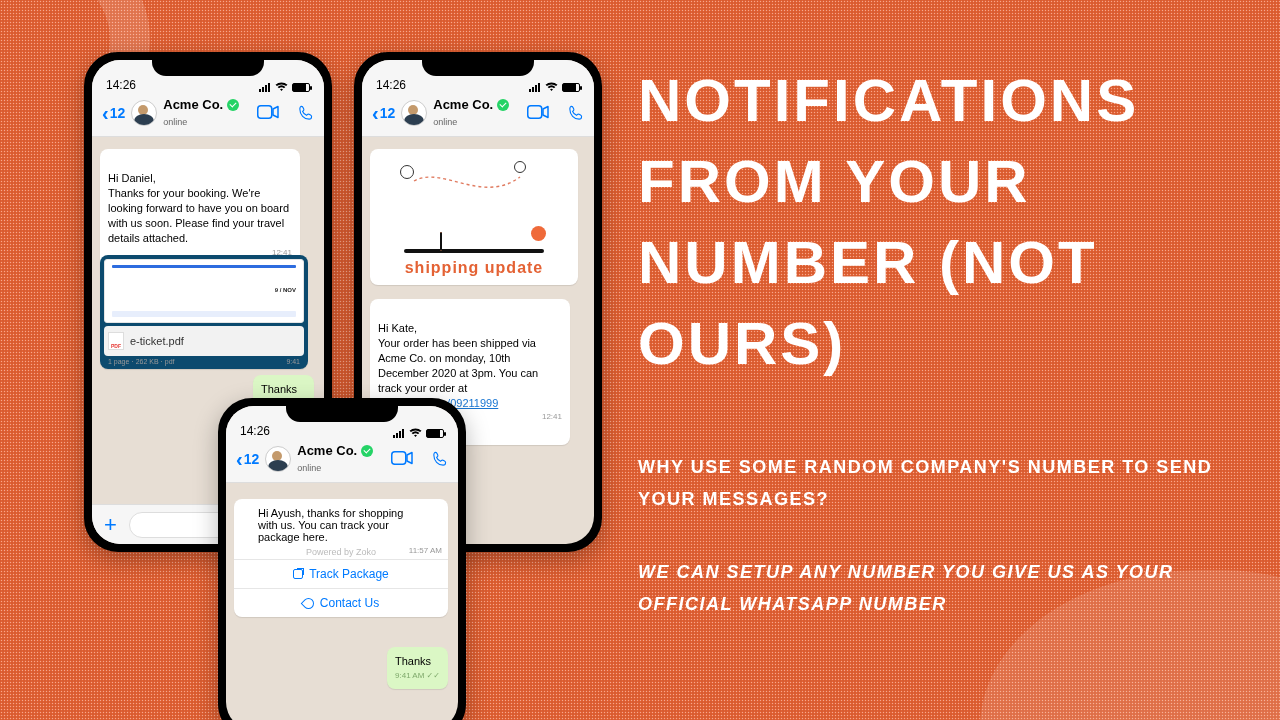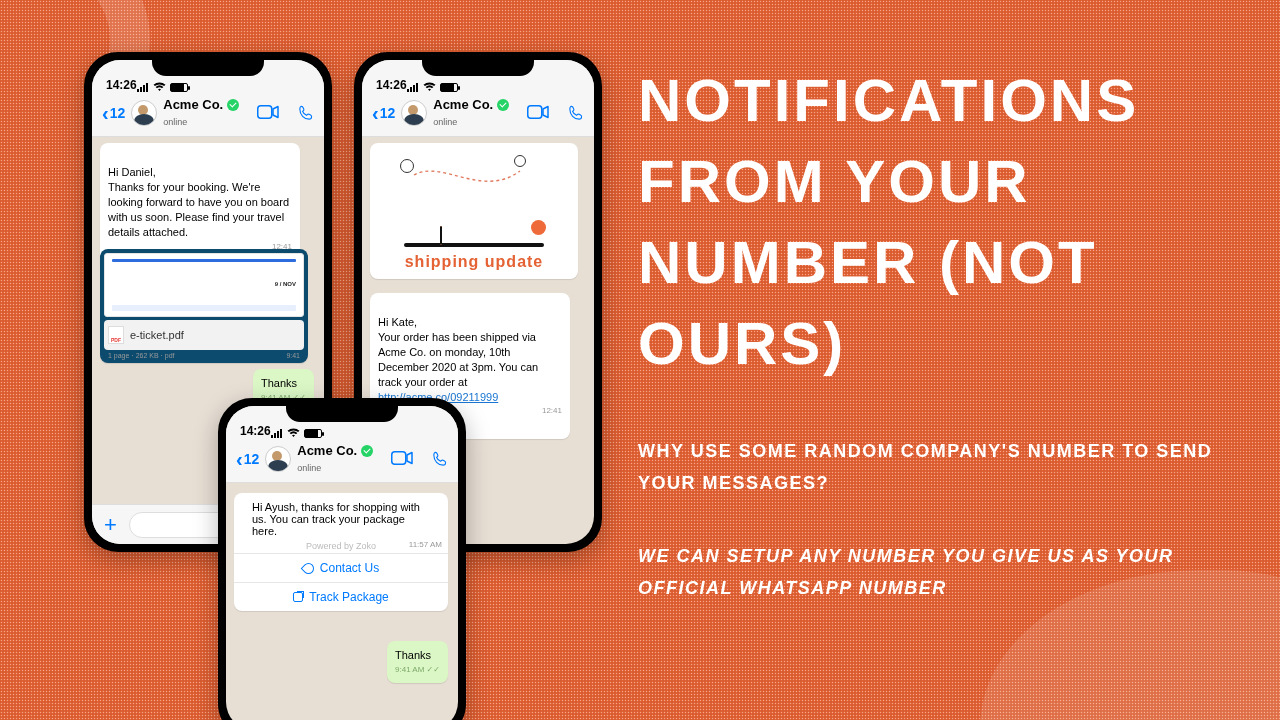--- a/index.html
+++ b/index.html
@@ -50,21 +50,21 @@
   }
 
   
   .copy { position: absolute; top: 60px; left: 638px; right: 40px; color: #fff; }
   .headline {
     font-weight: 800; letter-spacing: 3px;
     font-size: 60px; line-height: 1.35;
     text-transform: uppercase;
   }
   .sub {
-    margin-top: 52px;
+    margin-top: 68px;
     font-weight: 800; letter-spacing: 1.5px;
     font-size: 18px; line-height: 1.75;
     text-transform: uppercase;
   }
   .sub + .sub { margin-top: 42px; font-style: italic; }
 
   
   .phones { position: absolute; left: 0; top: 0; width: 640px; height: 720px; }
   .phone {
     position: absolute;
@@ -84,22 +84,22 @@
   }
   .notch {
     position: absolute; top: 0; left: 50%; transform: translateX(-50%);
     width: 112px; height: 22px; background: #000;
     border-bottom-left-radius: 14px; border-bottom-right-radius: 14px;
     z-index: 50;
   }
 
   .statusbar {
     height: 34px; background: var(--wa-header);
-    display: flex; justify-content: flex-start; align-items: flex-end;
-    padding: 0 14px 2px; font-size: 12px; font-weight: 700;
+    display: flex; justify-content: space-between; align-items: flex-end;
+    padding: 0 14px 2px; font-size: 12px; font-weight: 400;
   }
   .status-right { display: flex; gap: 4px; align-items: center; }
   .sig, .wifi, .batt { display: inline-flex; align-items: flex-end; }
   .sig i { width: 2px; background:#000; margin-right:1px; display:inline-block;}
   .sig i:nth-child(1){height:3px}.sig i:nth-child(2){height:5px}.sig i:nth-child(3){height:7px}.sig i:nth-child(4){height:9px}
   .batt { width: 18px; height: 9px; border: 1px solid #000; border-radius: 2px; position: relative; }
   .batt::after { content:""; position:absolute; right:-3px; top:2px; width:2px; height:4px; background:#000; border-radius:1px;}
   .batt i { display:block; width: 80%; height:100%; background:#000;}
 
   .wa-header {
@@ -114,21 +114,21 @@
   .avatar::after { content:""; position:absolute; left:2px; top:13px; width:20px; height:14px; border-radius:50% 50% 0 0; background:#2c3e50; }
   .name-block { line-height: 1.05; }
   .name { font-weight: 700; font-size: 13px; display:flex; align-items:center; gap:4px;}
   .verify { width:12px; height:12px; background: var(--wa-verified); border-radius:50%; position:relative; }
   .verify::after { content:""; position:absolute; left:3px; top:3px; width:5px; height:3px; border-left:1.5px solid #fff; border-bottom:1.5px solid #fff; transform: rotate(-45deg); }
   .status-word { font-size: 9px; color:#666; }
   .hdr-spacer { flex:1; }
   .hdr-icons { display:flex; gap:18px; color: var(--wa-blue); }
   .call-svg, .vid-svg { display:block; }
 
-  .chat { flex: 1; position: relative; }
+  .chat { flex: 1; position: relative; margin-top: 6px; }
   .bubble-in, .bubble-out {
     position: absolute; max-width: 200px;
     border-radius: 8px; padding: 7px 8px;
     font-size: 11px; line-height: 1.35;
     box-shadow: 0 1px 1px rgba(0,0,0,0.1);
   }
   .bubble-in { background: #fff; left: 8px; }
   .bubble-out { background: var(--wa-green-bubble); right: 10px; }
   .ts { display:block; text-align:right; font-size: 8px; color:#999; margin-top:2px; }
   .link { color: #1976D2; text-decoration: underline; }
@@ -186,21 +186,21 @@
   .mic { position: relative; }
   .mic::before{content:"";position:absolute;left:5px;top:0;width:7px;height:11px;border:1.5px solid var(--wa-blue);border-radius:4px;}
   .mic::after{content:"";position:absolute;left:2px;top:9px;width:13px;height:7px;border:1.5px solid var(--wa-blue);border-top:none;border-radius:0 0 8px 8px;}
 
   
   .action-card{
     position:absolute; left:8px; top:10px; width:214px;
     background:#fff;border-radius:8px;box-shadow:0 1px 1px rgba(0,0,0,0.1);
     font-size:11px;
   }
-  .action-card .msg{padding:8px 18px 4px;}
+  .action-card .msg{padding:8px 24px 4px;}
   .powered{ text-align:center; color:#bbb; font-size:9px; padding-bottom:2px;}
   .card-time{position:absolute; right:6px; font-size:8px; color:#999; bottom: 62px;}
   .act-btn{
     border-top:1px solid #e6e6e6; text-align:center; color: var(--wa-blue);
     font-size:12px; padding:7px 0; display:flex; align-items:center; justify-content:center; gap:6px;
   }
   .ext-i{width:10px;height:10px;border:1.5px solid var(--wa-blue);border-radius:2px;position:relative;}
   .ext-i::after{content:"";position:absolute;right:-2px;top:-2px;width:6px;height:6px;border-top:1.5px solid var(--wa-blue);border-right:1.5px solid var(--wa-blue);}
   .call-mini{width:11px;height:11px;border:1.5px solid var(--wa-blue);border-radius:0 6px 6px 6px;transform:rotate(-45deg);}
 
@@ -415,26 +415,26 @@
                 <path d="M6 2c1 0 2 .5 2.5 1.5l1 2c.4.9.2 1.9-.5 2.6l-1 1c1 2.5 3 4.5 5.5 5.5l1-1c.7-.7 1.7-.9 2.6-.5l2 1c1 .5 1.5 1.5 1.5 2.5 0 2-1.6 3.4-3.5 3.4C10 20 4 14 4 5.5 4 3.6 5.4 2 6 2z" fill="none" stroke="#007AFF" stroke-width="1.6"></path>
               </svg>
           </span>
         </div>
         <div class="chat">
           <div class="action-card">
             <div class="msg">Hi Ayush, thanks for shopping with us. You can track your package here.</div>
             <div class="powered">Powered by Zoko</div>
             <span class="card-time">11:57 AM</span>
             <div class="act-btn">
+              <span class="ext-i"></span>
+              <span>Track Package</span>
+            </div>
+            <div class="act-btn">
               <span class="call-mini"></span>
               <span>Contact Us</span>
-            </div>
-            <div class="act-btn">
-              <span class="ext-i"></span>
-              <span>Track Package</span>
             </div>
           </div>
           <div class="bubble-out" style="top:158px;">
             <span>Thanks</span>
             <span class="ts" style="color:#7fa96b">9:41 AM ✓✓</span>
           </div>
         </div>
       </div>
     </div>
 

